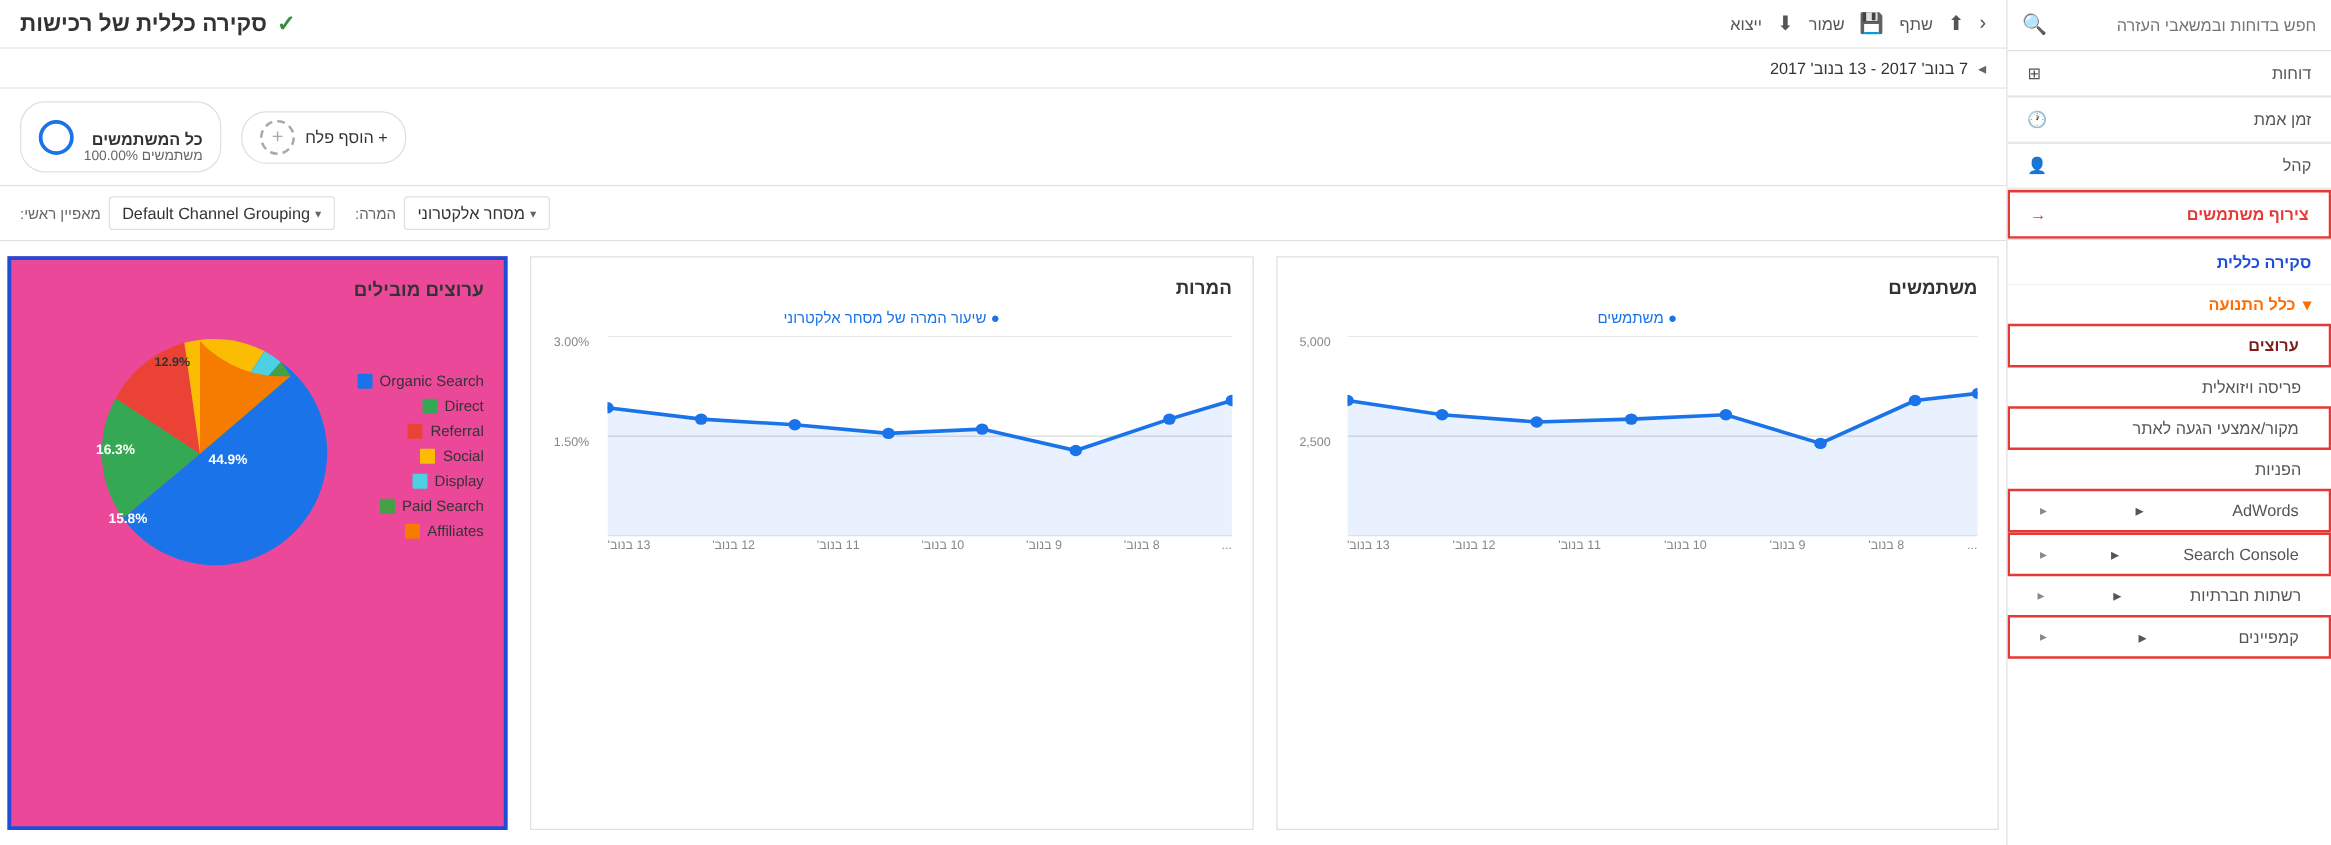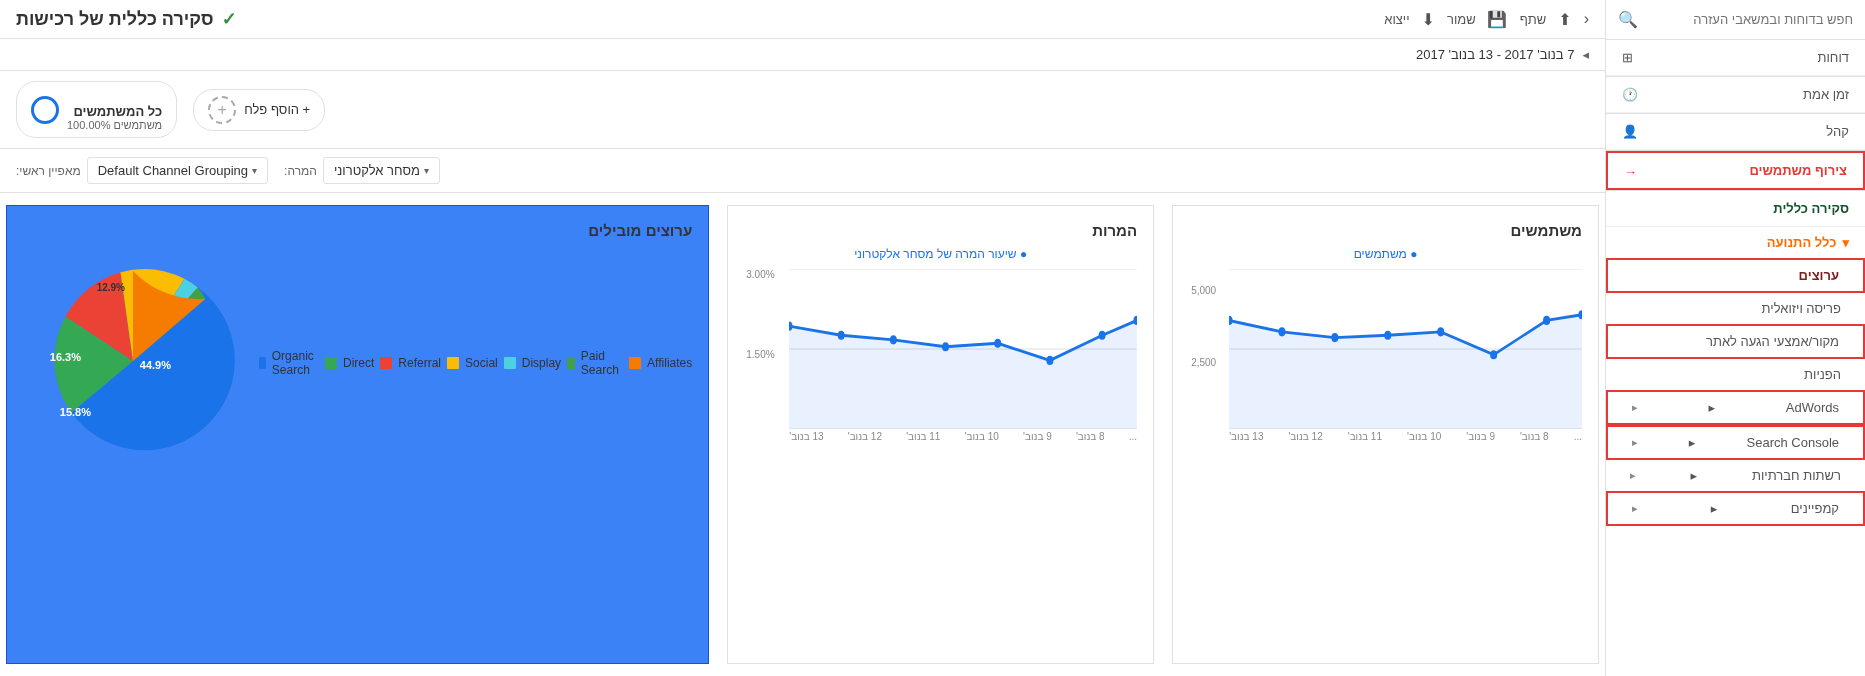--- a/index.html
+++ b/index.html
@@ -167,43 +167,44 @@
       font-size: 15px;
       font-weight: bold;
       color: #333;
       text-align: right;
       margin-bottom: 8px;
     }
 
     
     .pie-panel {
       flex: 0 0 420px;
-      border: 1px solid #1d4ed8;
+      border: 3px solid #1d4ed8;
       margin: 12px 12px 12px 0;
       padding: 16px;
-      background: #3b82f6;
+      background: #ec4899;
     }
     .pie-panel-title {
       font-size: 15px;
       font-weight: bold;
       color: #333;
       text-align: right;
       margin-bottom: 12px;
     }
     .pie-content {
       display: flex;
       align-items: center;
       gap: 16px;
     }
     .pie-legend {
       display: flex;
-      flex-direction: row;
+      flex-direction: column;
       gap: 6px;
       font-size: 12px;
       direction: ltr;
+      align-items: flex-end;
     }
     .legend-item {
       display: flex;
       align-items: center;
       gap: 6px;
     }
     .legend-color {
       width: 12px; height: 12px;
       display: inline-block;
       border-radius: 1px;
@@ -259,21 +260,21 @@
     <span>👤</span>
   </div>
   <div class="sidebar-divider"></div>
 
   <div class="sidebar-nav-item red-border" style="color:#e53935; font-weight:bold;">
     <span>צירוף משתמשים</span>
     <span style="color:#e53935;">→</span>
   </div>
   <div class="sidebar-divider"></div>
 
-  <div class="sidebar-nav-item" style="color:#14532d; font-weight:bold;">
+  <div class="sidebar-nav-item" style="color:#1d4ed8; font-weight:bold;">
     <span>סקירה כללית</span>
   </div>
 
   <div class="sidebar-section-header">
     <span style="margin-left:6px;">▾</span>
     <span>כלל התנועה</span>
   </div>
 
   <div class="sidebar-sub-item red-border" style="font-weight:bold; color:#7f1d1d;">
     <span>ערוצים</span>
@@ -368,21 +369,21 @@
 
   <div class="charts-area">
 
     <div class="single-chart" style="flex:1; margin:12px 6px 12px 12px;">
       <div class="chart-panel-title">משתמשים</div>
       <div style="text-align:center; font-size:12px; color:#1a73e8; margin-bottom:8px;">
         <span style="color:#1a73e8;">●</span> <span>משתמשים</span>
       </div>
       <div style="position:relative; height:180px;">
 
-        <div style="position:absolute; left:2px; top:16px; bottom:20px; display:flex; flex-direction:column; justify-content:space-between; font-size:10px; color:#888; z-index:1;">
+        <div style="position:absolute; left:2px; top:0; bottom:20px; display:flex; flex-direction:column; justify-content:space-between; font-size:10px; color:#888; z-index:1;">
           <span>5,000</span>
           <span>2,500</span>
           <span></span>
         </div>
 
         <svg width="100%" height="160" viewBox="0 0 400 140" preserveAspectRatio="none" style="display:block; margin-left:40px; width:calc(100% - 40px);">
 
           <line x1="0" y1="0" x2="400" y2="0" stroke="#e0e0e0" stroke-width="1"></line>
           <line x1="0" y1="70" x2="400" y2="70" stroke="#e0e0e0" stroke-width="1"></line>
           <line x1="0" y1="140" x2="400" y2="140" stroke="#e0e0e0" stroke-width="1"></line>

